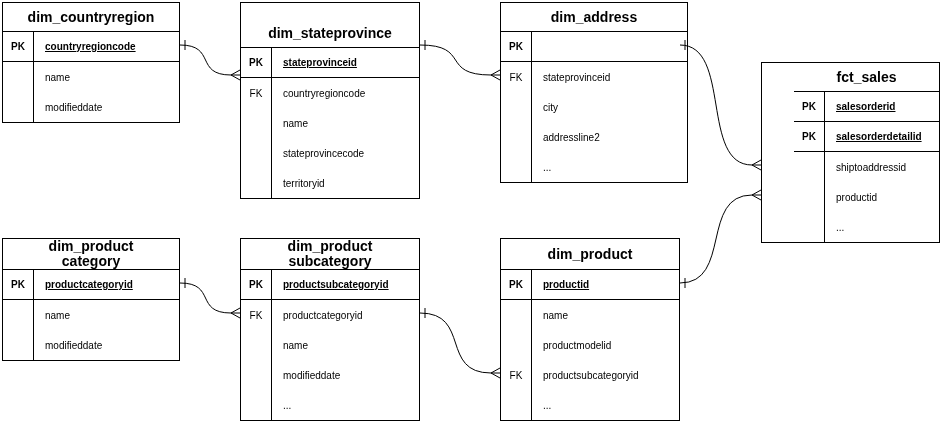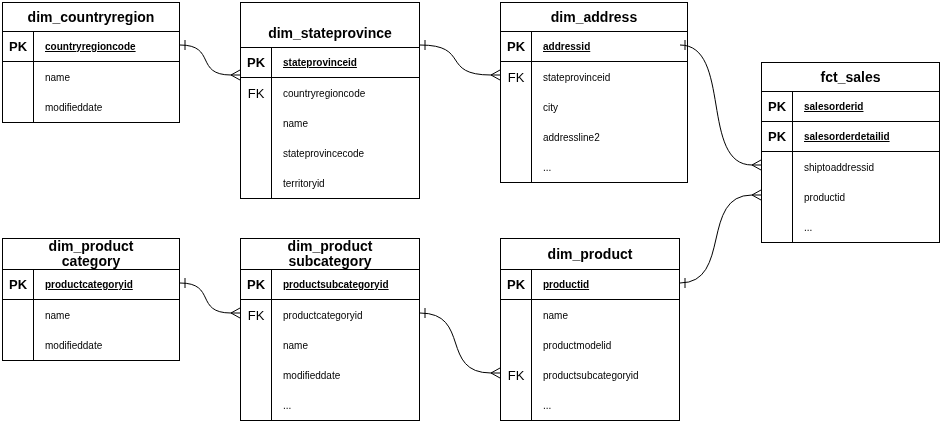--- a/index.html
+++ b/index.html
@@ -26,21 +26,21 @@
   }
   .entity-row{
     display:flex;align-items:stretch;height:30px;
     box-sizing:border-box;
   }
   .entity-row.divider{border-bottom:1px solid #000000;}
   .key-cell{
     flex:0 0 30px;width:30px;
     border-right:1px solid #000000;
     display:flex;align-items:center;justify-content:center;
-    font-size:13px;
+    font-size:10px;
   }
   .key-cell.pk{font-weight:bold;}
   .field-cell{
     flex:1;display:flex;align-items:center;
     padding-left:11px;font-size:10px;
     white-space:nowrap;overflow:hidden;
   }
   .field-cell.pk-field{font-weight:bold;text-decoration:underline;}
   svg.connectors{
     position:absolute;left:0;top:0;
@@ -93,40 +93,39 @@
           <div class="key-cell"></div>
           <div class="field-cell">territoryid</div>
         </div>
       </div>
       <div class="entity" style="left: 500px; top: 2px; width: 188px;">
         <div class="entity-title" style="height: 28px;">
           <div>dim_address</div>
         </div>
         <div class="entity-row divider">
           <div class="key-cell pk">PK</div>
-          <div class="field-cell pk-field">addressid</div>
         </div>
         <div class="entity-row">
           <div class="key-cell">FK</div>
           <div class="field-cell">stateprovinceid</div>
         </div>
         <div class="entity-row">
           <div class="key-cell"></div>
           <div class="field-cell">city</div>
         </div>
         <div class="entity-row">
           <div class="key-cell"></div>
           <div class="field-cell">addressline2</div>
         </div>
         <div class="entity-row">
           <div class="key-cell"></div>
           <div class="field-cell">...</div>
         </div>
       </div>
-      <div class="entity" style="left: 761px; top: 62px; width: 179px;">
+      <div class="entity" style="left: 761px; top: 62px; width: 179px; padding-left: 32px;">
         <div class="entity-title" style="height: 28px;">
           <div>fct_sales</div>
         </div>
         <div class="entity-row divider">
           <div class="key-cell pk">PK</div>
           <div class="field-cell pk-field">salesorderid</div>
         </div>
         <div class="entity-row divider">
           <div class="key-cell pk">PK</div>
           <div class="field-cell pk-field">salesorderdetailid</div>

